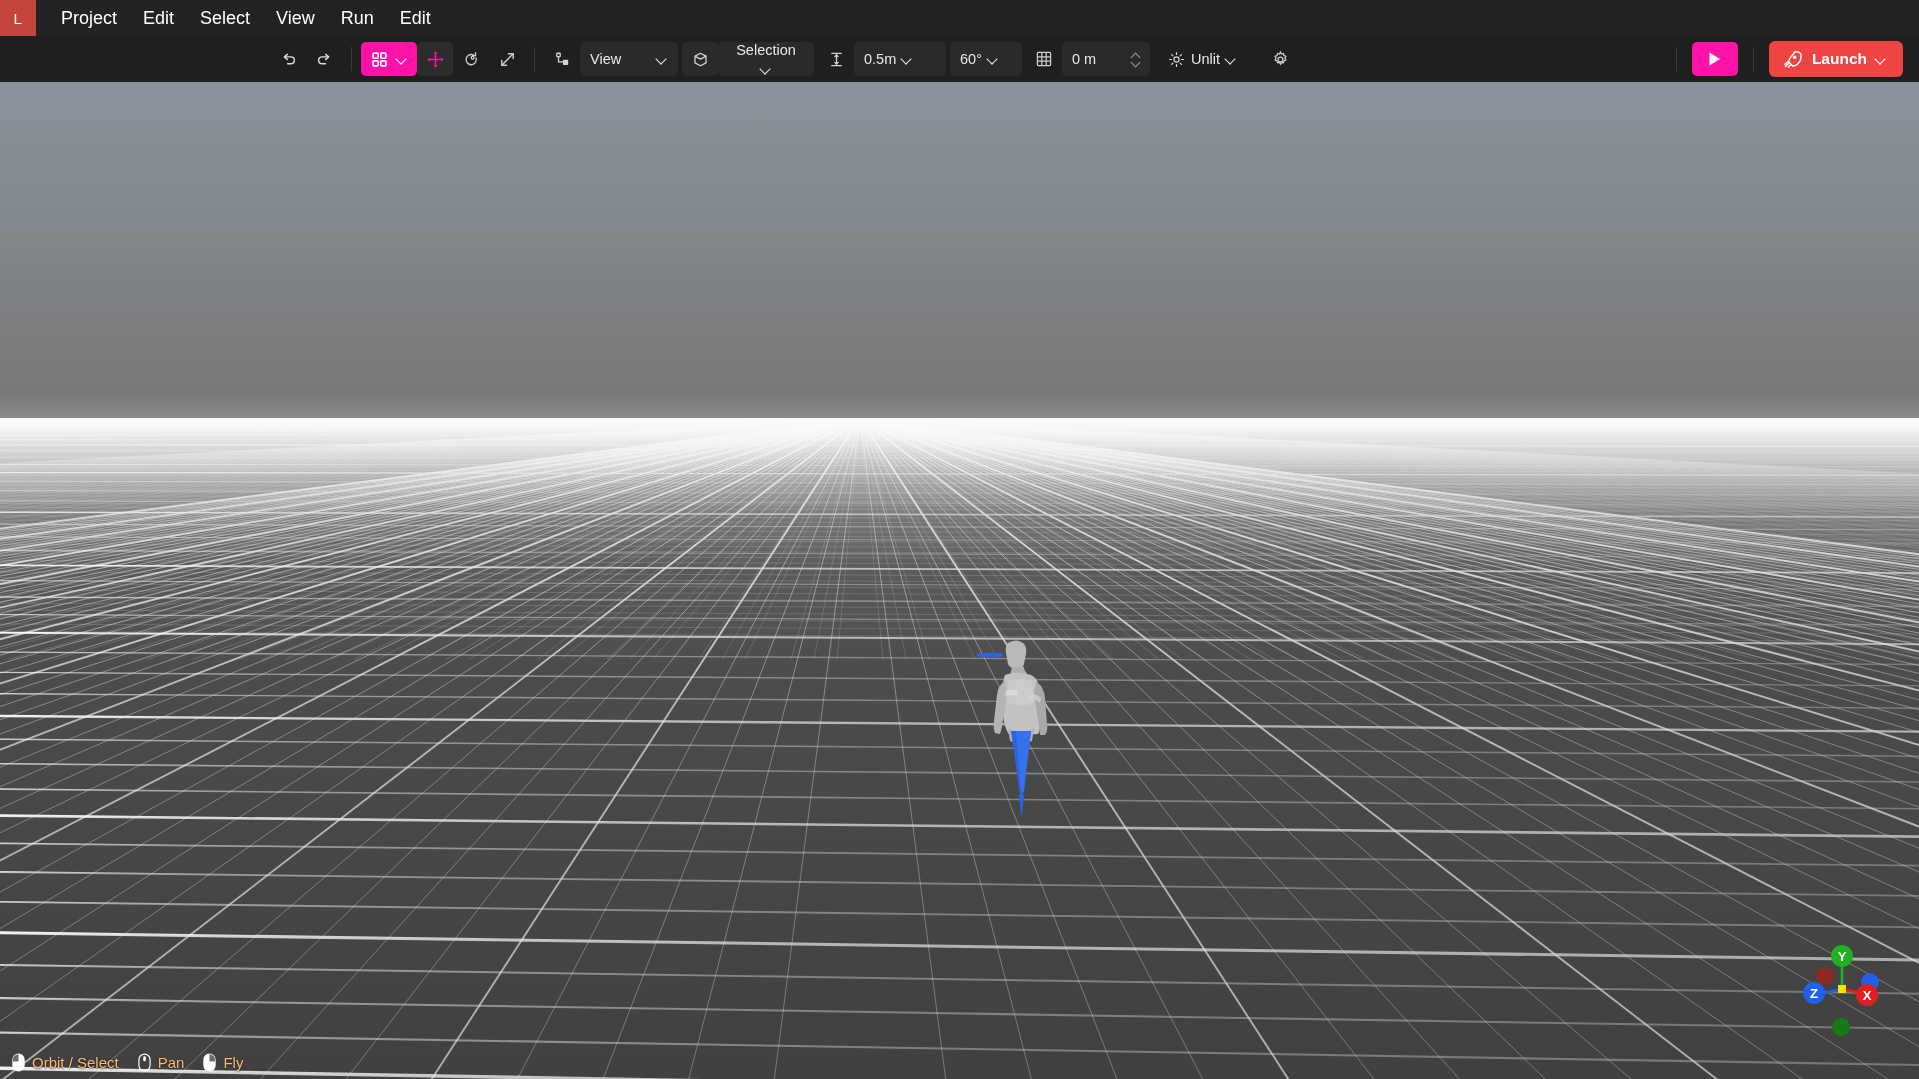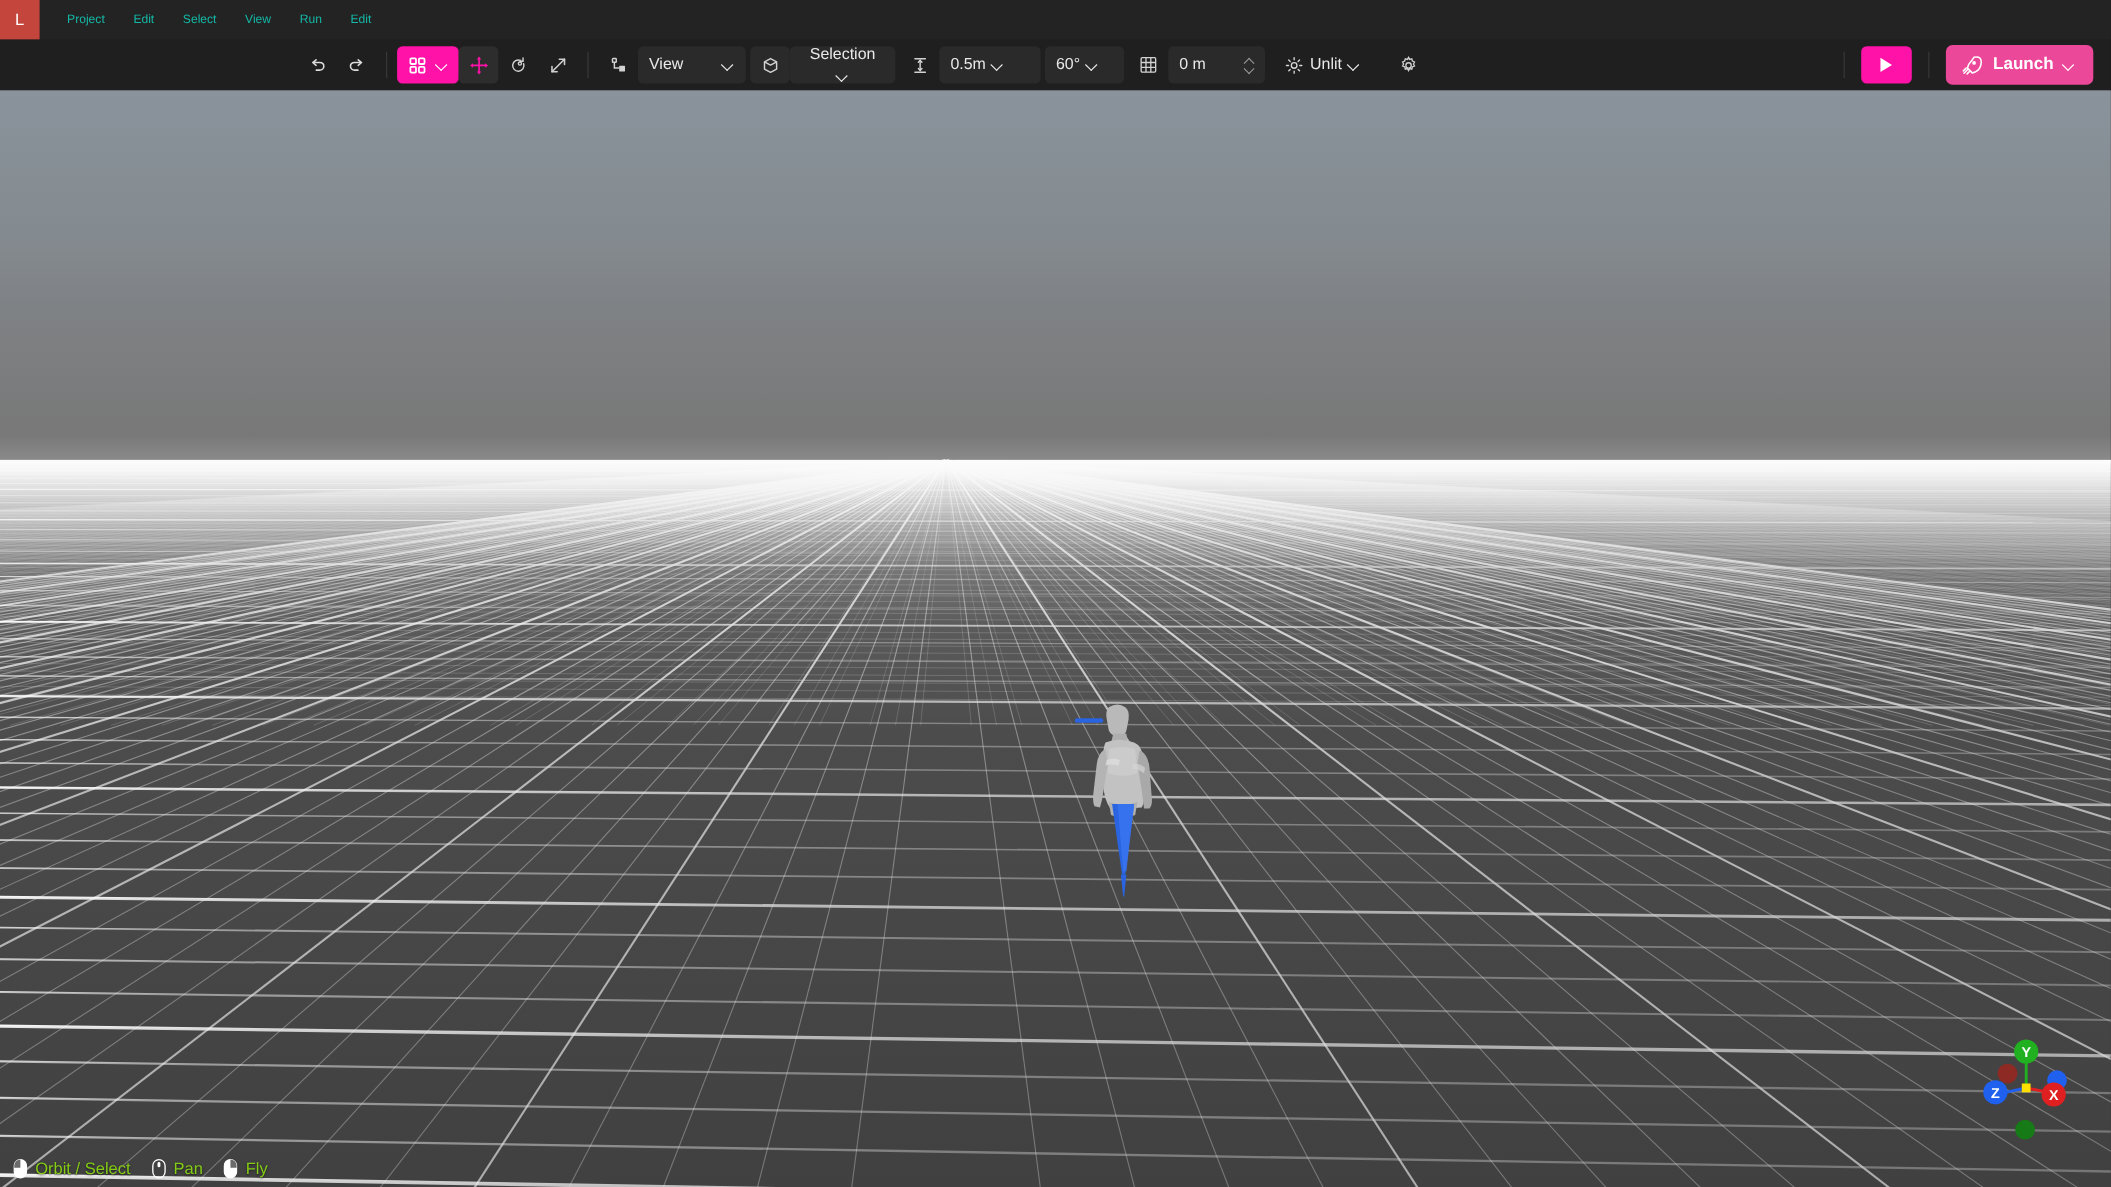--- a/index.html
+++ b/index.html
@@ -22,21 +22,21 @@
   .logo {
     width: 36px; height: 36px; flex: 0 0 36px;
     background: #c4453c;
     color: #fff;
     display: flex; align-items: center; justify-content: center;
     font-size: 15px; font-weight: 400; letter-spacing: .5px;
   }
   .menu-items { display: flex; align-items: center; padding-left: 12px; gap: 0; }
   .menu-item {
     padding: 0 13px; height: 36px; line-height: 36px;
-    font-size: 11px; color: #14b8a6; cursor: default; white-space: nowrap;
+    font-size: 18px; color: #ffffff; cursor: default; white-space: nowrap;
   }
 
   
   .toolbar {
     height: 46px; flex: 0 0 46px;
     background: #1f1f1f;
     display: flex; align-items: center;
     padding: 0 8px;
     gap: 0;
   }
@@ -75,21 +75,21 @@
     border-left: 1.4px solid currentColor; border-top: 1.4px solid currentColor;
     transform: rotate(45deg);
   }
   .stepper i.dn::after { transform: rotate(225deg); top: -1px; }
   .toolbar-right { margin-left: auto; display: flex; align-items: center; gap: 6px; padding-right: 8px; }
   .play-btn {
     width: 46px; height: 34px; background: #ff12a8; border-radius: 5px;
     display: flex; align-items: center; justify-content: center; cursor: pointer;
   }
   .launch-btn {
-    height: 36px; background: #ec4899; border-radius: 6px;
+    height: 36px; background: #ef4444; border-radius: 6px;
     display: flex; align-items: center; gap: 9px; padding: 0 16px 0 13px;
     color: #fff; font-size: 15.5px; font-weight: bold; cursor: pointer;
   }
   svg { display: block; }
 
   
   .tabstrip {
     height: 30px; flex: 0 0 30px;
     background: #565656;
     display: flex; align-items: flex-end;
@@ -127,21 +127,21 @@
   .character { position: absolute; left: 975px; top: 555px; }
 
   
   .axisgizmo { position: absolute; right: 28px; bottom: 36px; }
 
   
   .statusbar {
     position: absolute; left: 0; bottom: 0;
     height: 34px; display: flex; align-items: center;
     padding-left: 12px; gap: 7px;
-    font-size: 15px; color: #84cc16;
+    font-size: 15px; color: #fdba74;
     text-shadow: 0 1px 2px rgba(0,0,0,.6);
     pointer-events: none;
   }
   .status-item { display: flex; align-items: center; gap: 7px; margin-right: 12px; }
 </style>
 </head>
 <body>
 
 <div class="app">
 

